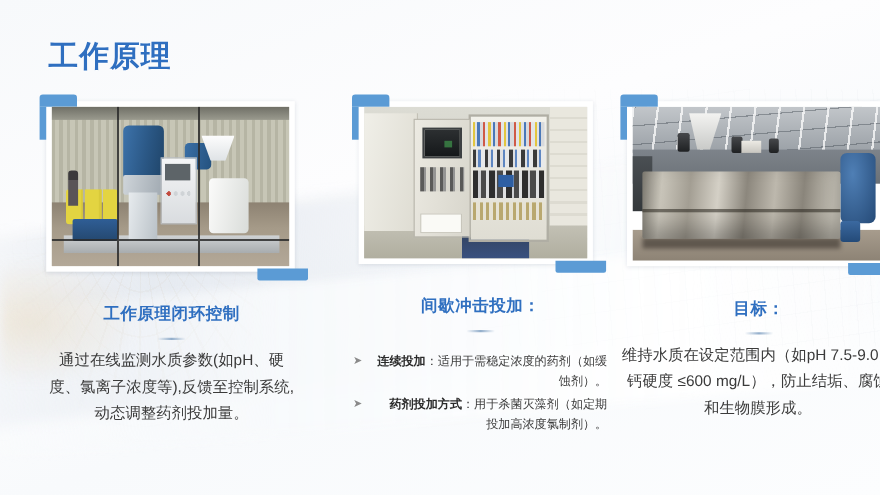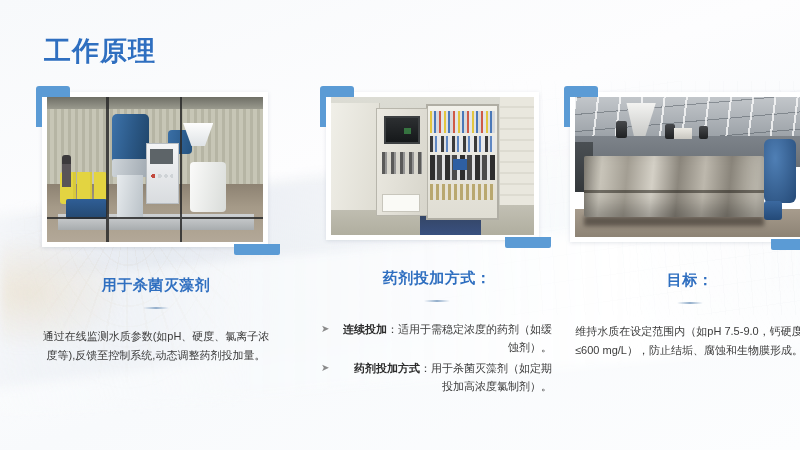--- a/index.html
+++ b/index.html
@@ -247,22 +247,22 @@
     font-size:15px; font-weight:bold;
     color:#2f6fc0;
     letter-spacing:.5px;
   }
   .divider{
     width:26px; height:2px; margin:12px auto 0;
     background:linear-gradient(90deg,rgba(150,175,205,0),#93aecb,rgba(150,175,205,0));
     border-radius:2px;
   }
   .card-body{
-    margin-top:18px;
-    font-size:11px;
+    margin-top:6px;
+    font-size:14px;
     line-height:1.72;
     color:#3b3b3b;
     text-align:center;
   }
   .card-body.c1{ width:228px; margin-left:0; }
   .card-body.c3{ width:250px; margin-left:-6px; }
 
   .bullets{
     margin-top:18px;
     font-size:11px;
@@ -317,21 +317,21 @@
         <div class="p1-tank-b4"></div>
         <div class="p1-hopper"></div>
         <div class="p1-panel"></div>
         <div class="p1-panel-scr"></div>
         <div class="p1-knobs"></div>
         <div class="p1-tank-w"></div>
         <div class="p1-pumps"></div>
         <div class="p1-pipes"></div>
       </div>
     </div>
-    <div class="card-head">用于杀菌灭藻剂</div>
+    <div class="card-head">工作原理闭环控制</div>
     <div class="divider"></div>
     <div class="card-body c1">通过在线监测水质参数(如pH、硬度、氯离子浓度等),反馈至控制系统,动态调整药剂投加量。</div>
   </div>
 
   <div class="card card-2">
     <div class="photo-wrap w2">
       <div class="accent-tl"></div>
       <div class="accent-br"></div>
       <div class="photo">
         <div class="p2-bg"></div>
@@ -344,21 +344,21 @@
         <div class="p2-wires-mid"></div>
         <div class="p2-breakers"></div>
         <div class="p2-blue"></div>
         <div class="p2-term"></div>
         <div class="p2-door"></div>
         <div class="p2-screen"></div>
         <div class="p2-dinrail"></div>
         <div class="p2-label"></div>
       </div>
     </div>
-    <div class="card-head">药剂投加方式：</div>
+    <div class="card-head">间歇冲击投加：</div>
     <div class="divider"></div>
 
     <div class="bullets">
       <div class="bullet">
         <span class="bullet-mark">➤</span>
         <span class="bullet-text"><span class="b-strong">连续投加</span><span>：适用于需稳定浓度的药剂（如缓蚀剂）。</span></span>
       </div>
       <div class="bullet">
         <span class="bullet-mark">➤</span>
         <span class="bullet-text"><span class="indent"></span><span class="b-strong">药剂投加方式</span><span>：用于杀菌灭藻剂（如定期投加高浓度氯制剂）。</span></span>

